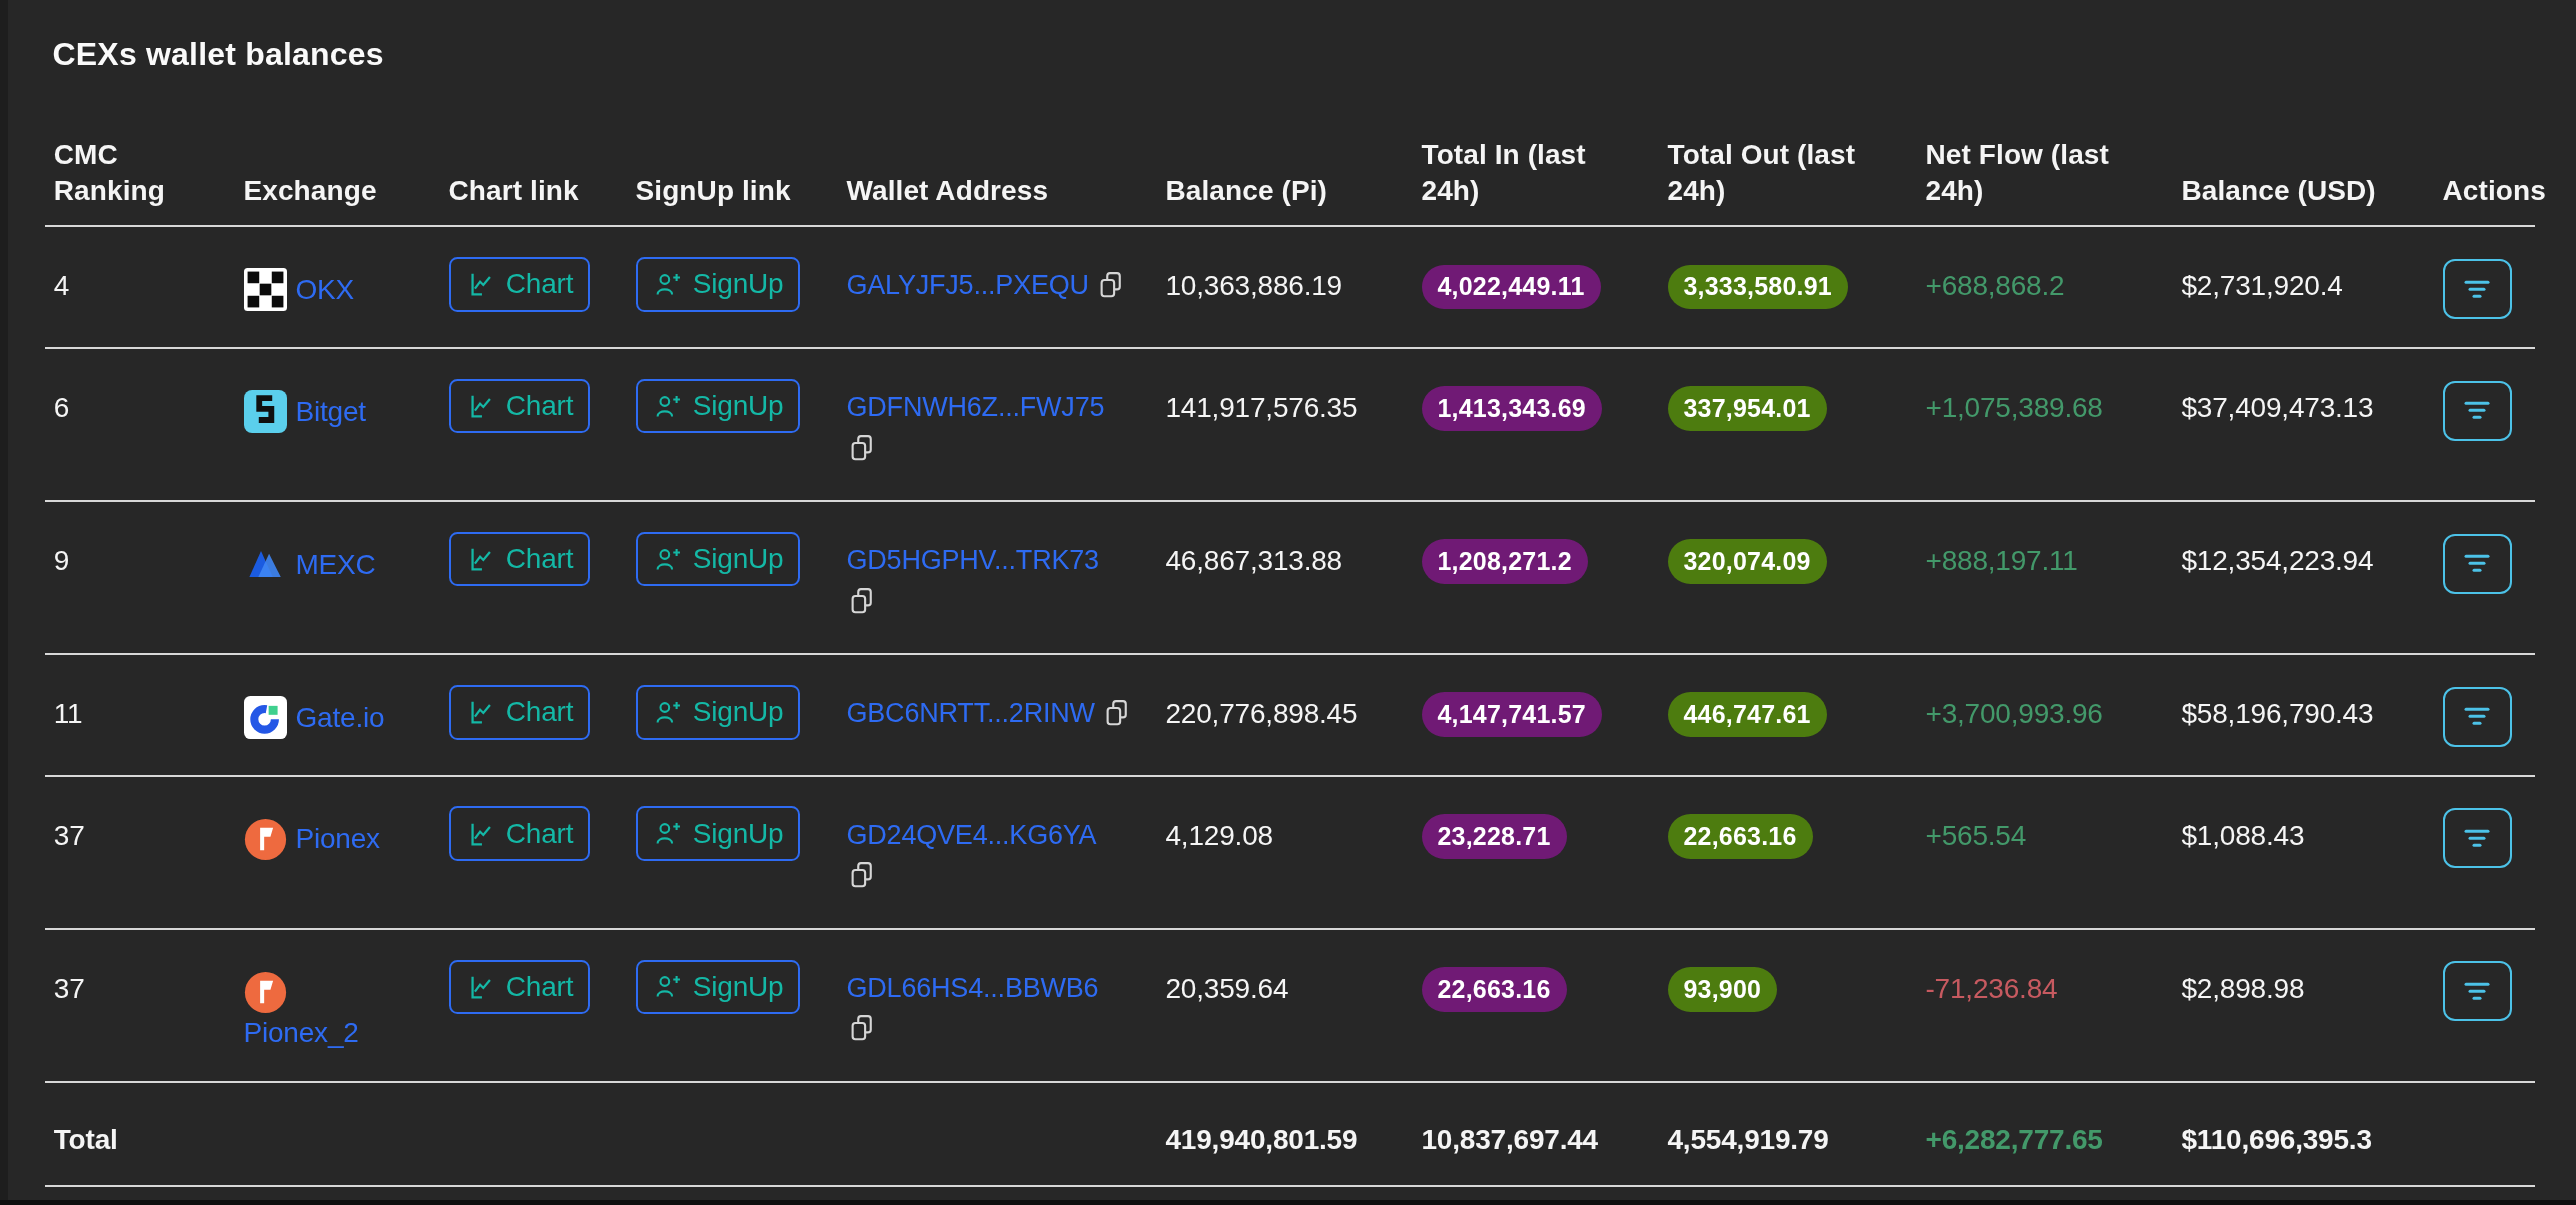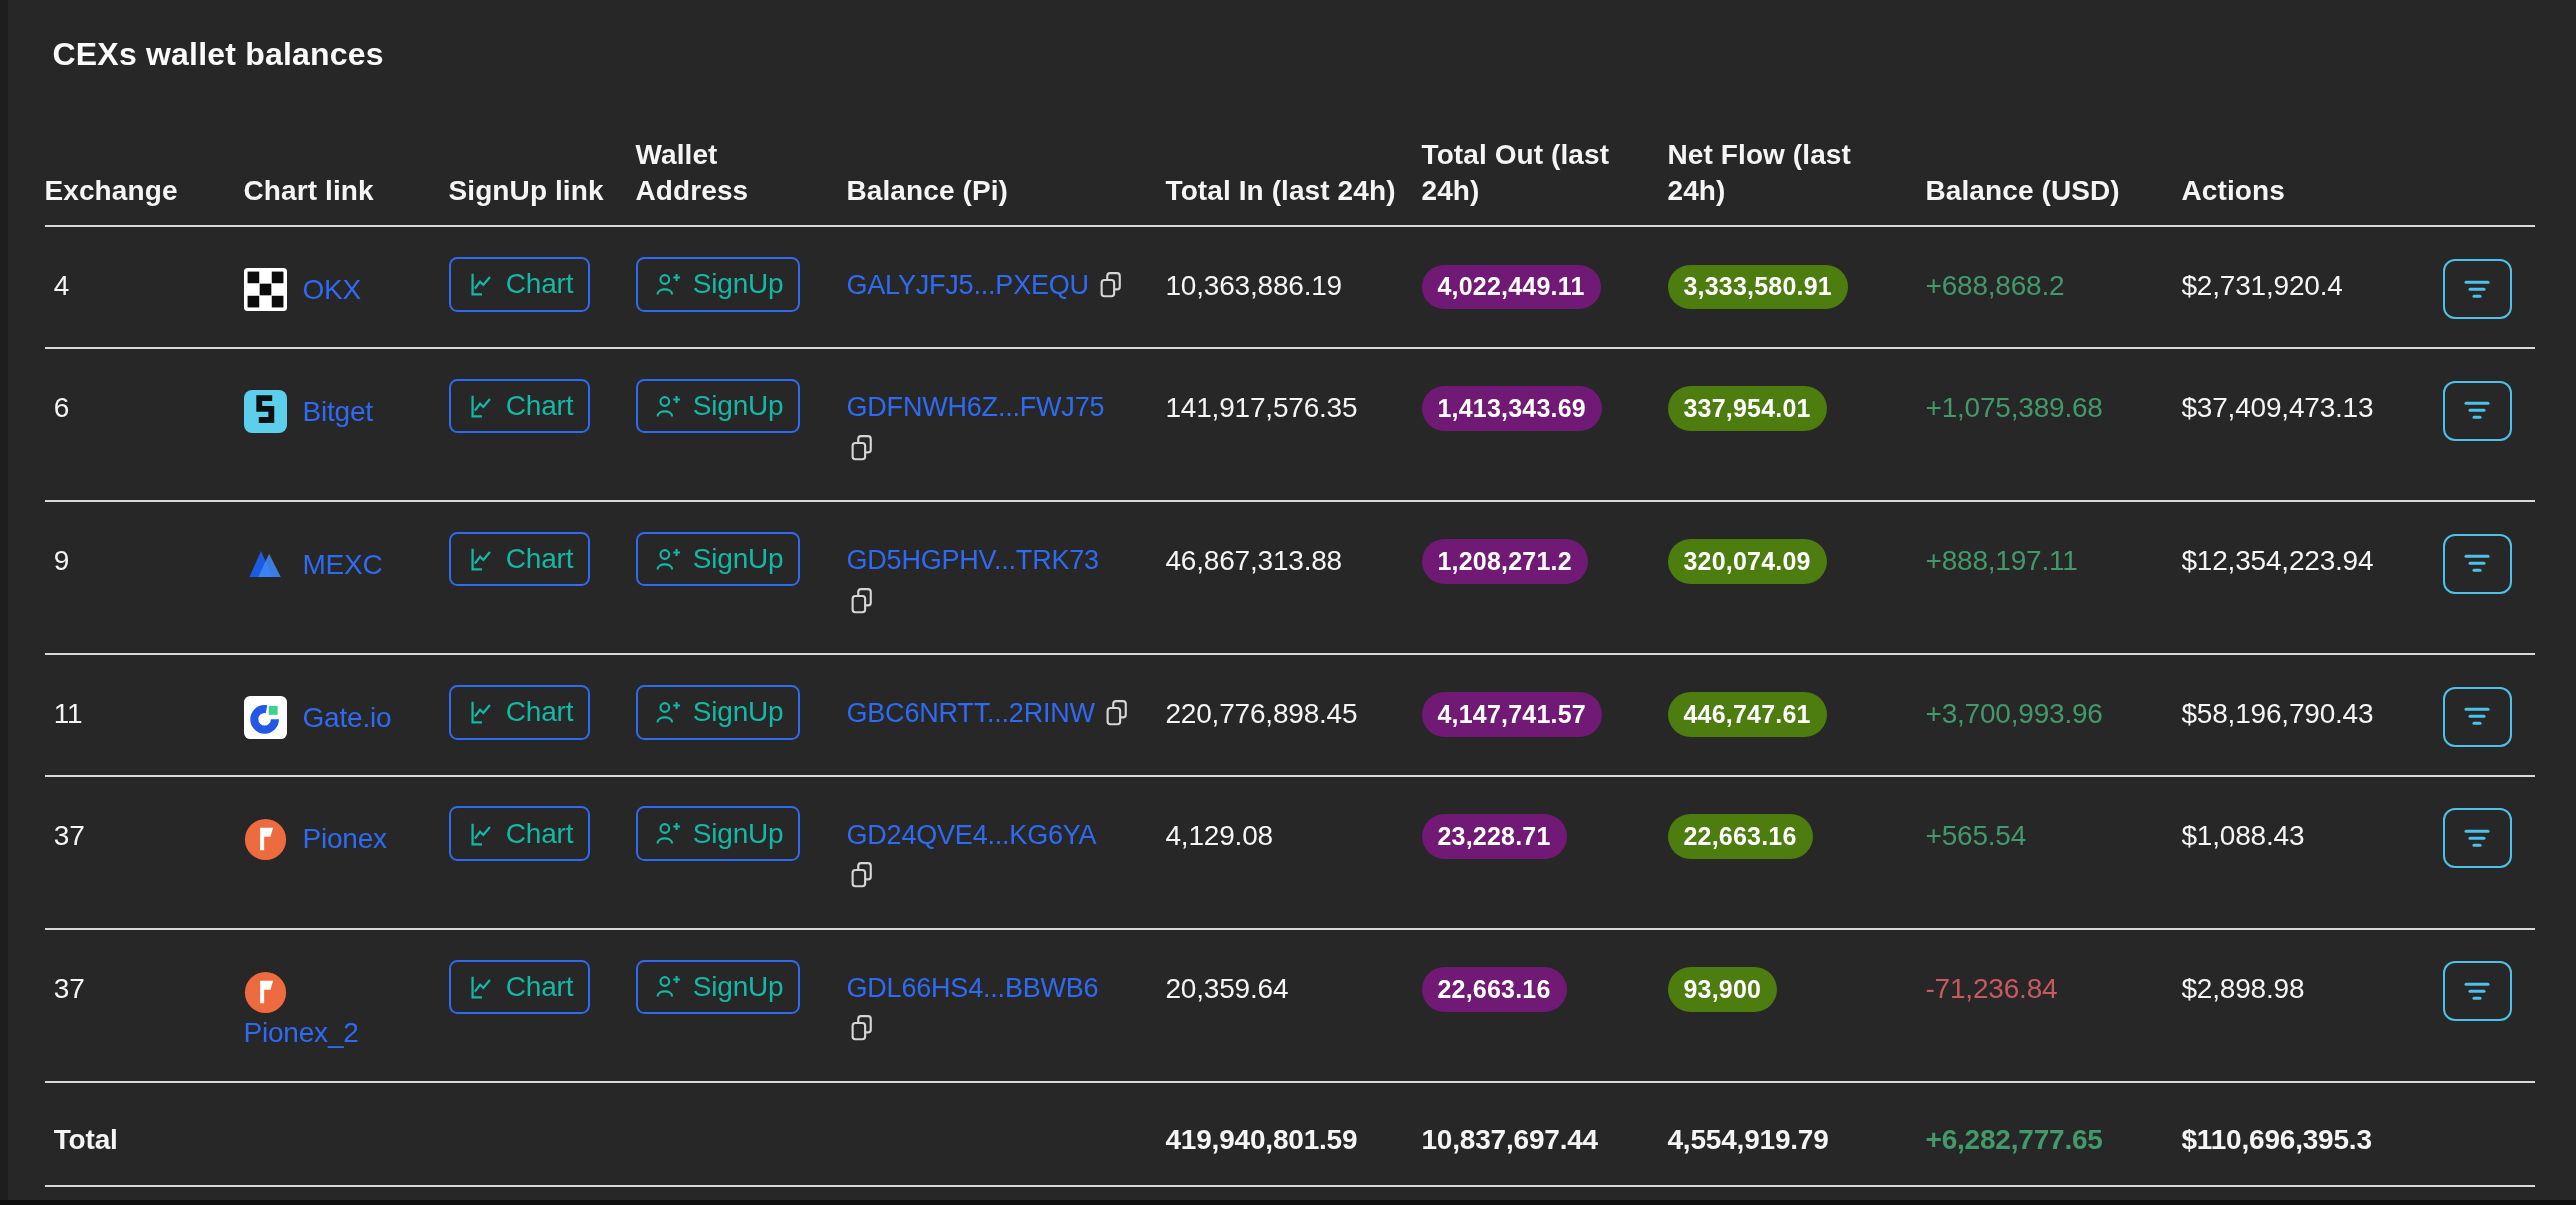--- a/index.html
+++ b/index.html
@@ -16,21 +16,21 @@
 
   .grid-row{display:grid;grid-template-columns:199px 205px 187px 211px 319px 256px 246px 258px 256px 261px minmax(0,1fr);}
 
   .thead{align-items:end;padding:56px 0 17px;border-bottom:2.8px solid #d8d8d8;}
   .th{font-weight:700;font-size:28px;line-height:1.27;padding-right:17px;letter-spacing:0.1px;}
 
   .tr{align-items:start;padding:41px 0 28px;border-bottom:2.8px solid #d8d8d8;}
   .td{font-size:28px;line-height:1.27;padding-right:17px;}
   .c1{padding-left:9.3px;}
 
-  .exch{display:flex;align-items:center;gap:16px;}
+  .exch{display:flex;align-items:center;gap:9px;}
   .exch.wrapped{flex-direction:column;align-items:flex-start;gap:1px;}
   .logo{width:43px;height:43px;flex:0 0 auto;display:block;}
   .logo svg{display:block;}
 
   .link{color:#2e6bf2;text-decoration:none;cursor:pointer;}
 
   .btn{display:inline-flex;align-items:center;gap:10.3px;padding:9.3px 15px;margin-top:-11.2px;
        border:2.3px solid #2e6bf2;border-radius:8.4px;background:transparent;color:#14b8a6;
        font-size:28px;font-family:inherit;line-height:1.15;cursor:pointer;letter-spacing:-0.2px;justify-content:center;}
   .btn svg{flex:0 0 auto;}
@@ -57,20 +57,21 @@
 </style>
 </head>
 <body>
 
 <div class="left-strip"></div>
 
 <div class="panel">
   <h1 class="page-title">CEXs wallet balances</h1>
 
   <div class="thead grid-row">
+    <div class="th c1">CMC Ranking</div>
     <div class="th">Exchange</div>
     <div class="th">Chart link</div>
     <div class="th">SignUp link</div>
     <div class="th">Wallet Address</div>
     <div class="th">Balance (Pi)</div>
     <div class="th">Total In (last 24h)</div>
     <div class="th">Total Out (last 24h)</div>
     <div class="th">Net Flow (last 24h)</div>
     <div class="th">Balance (USD)</div>
     <div class="th">Actions</div>

